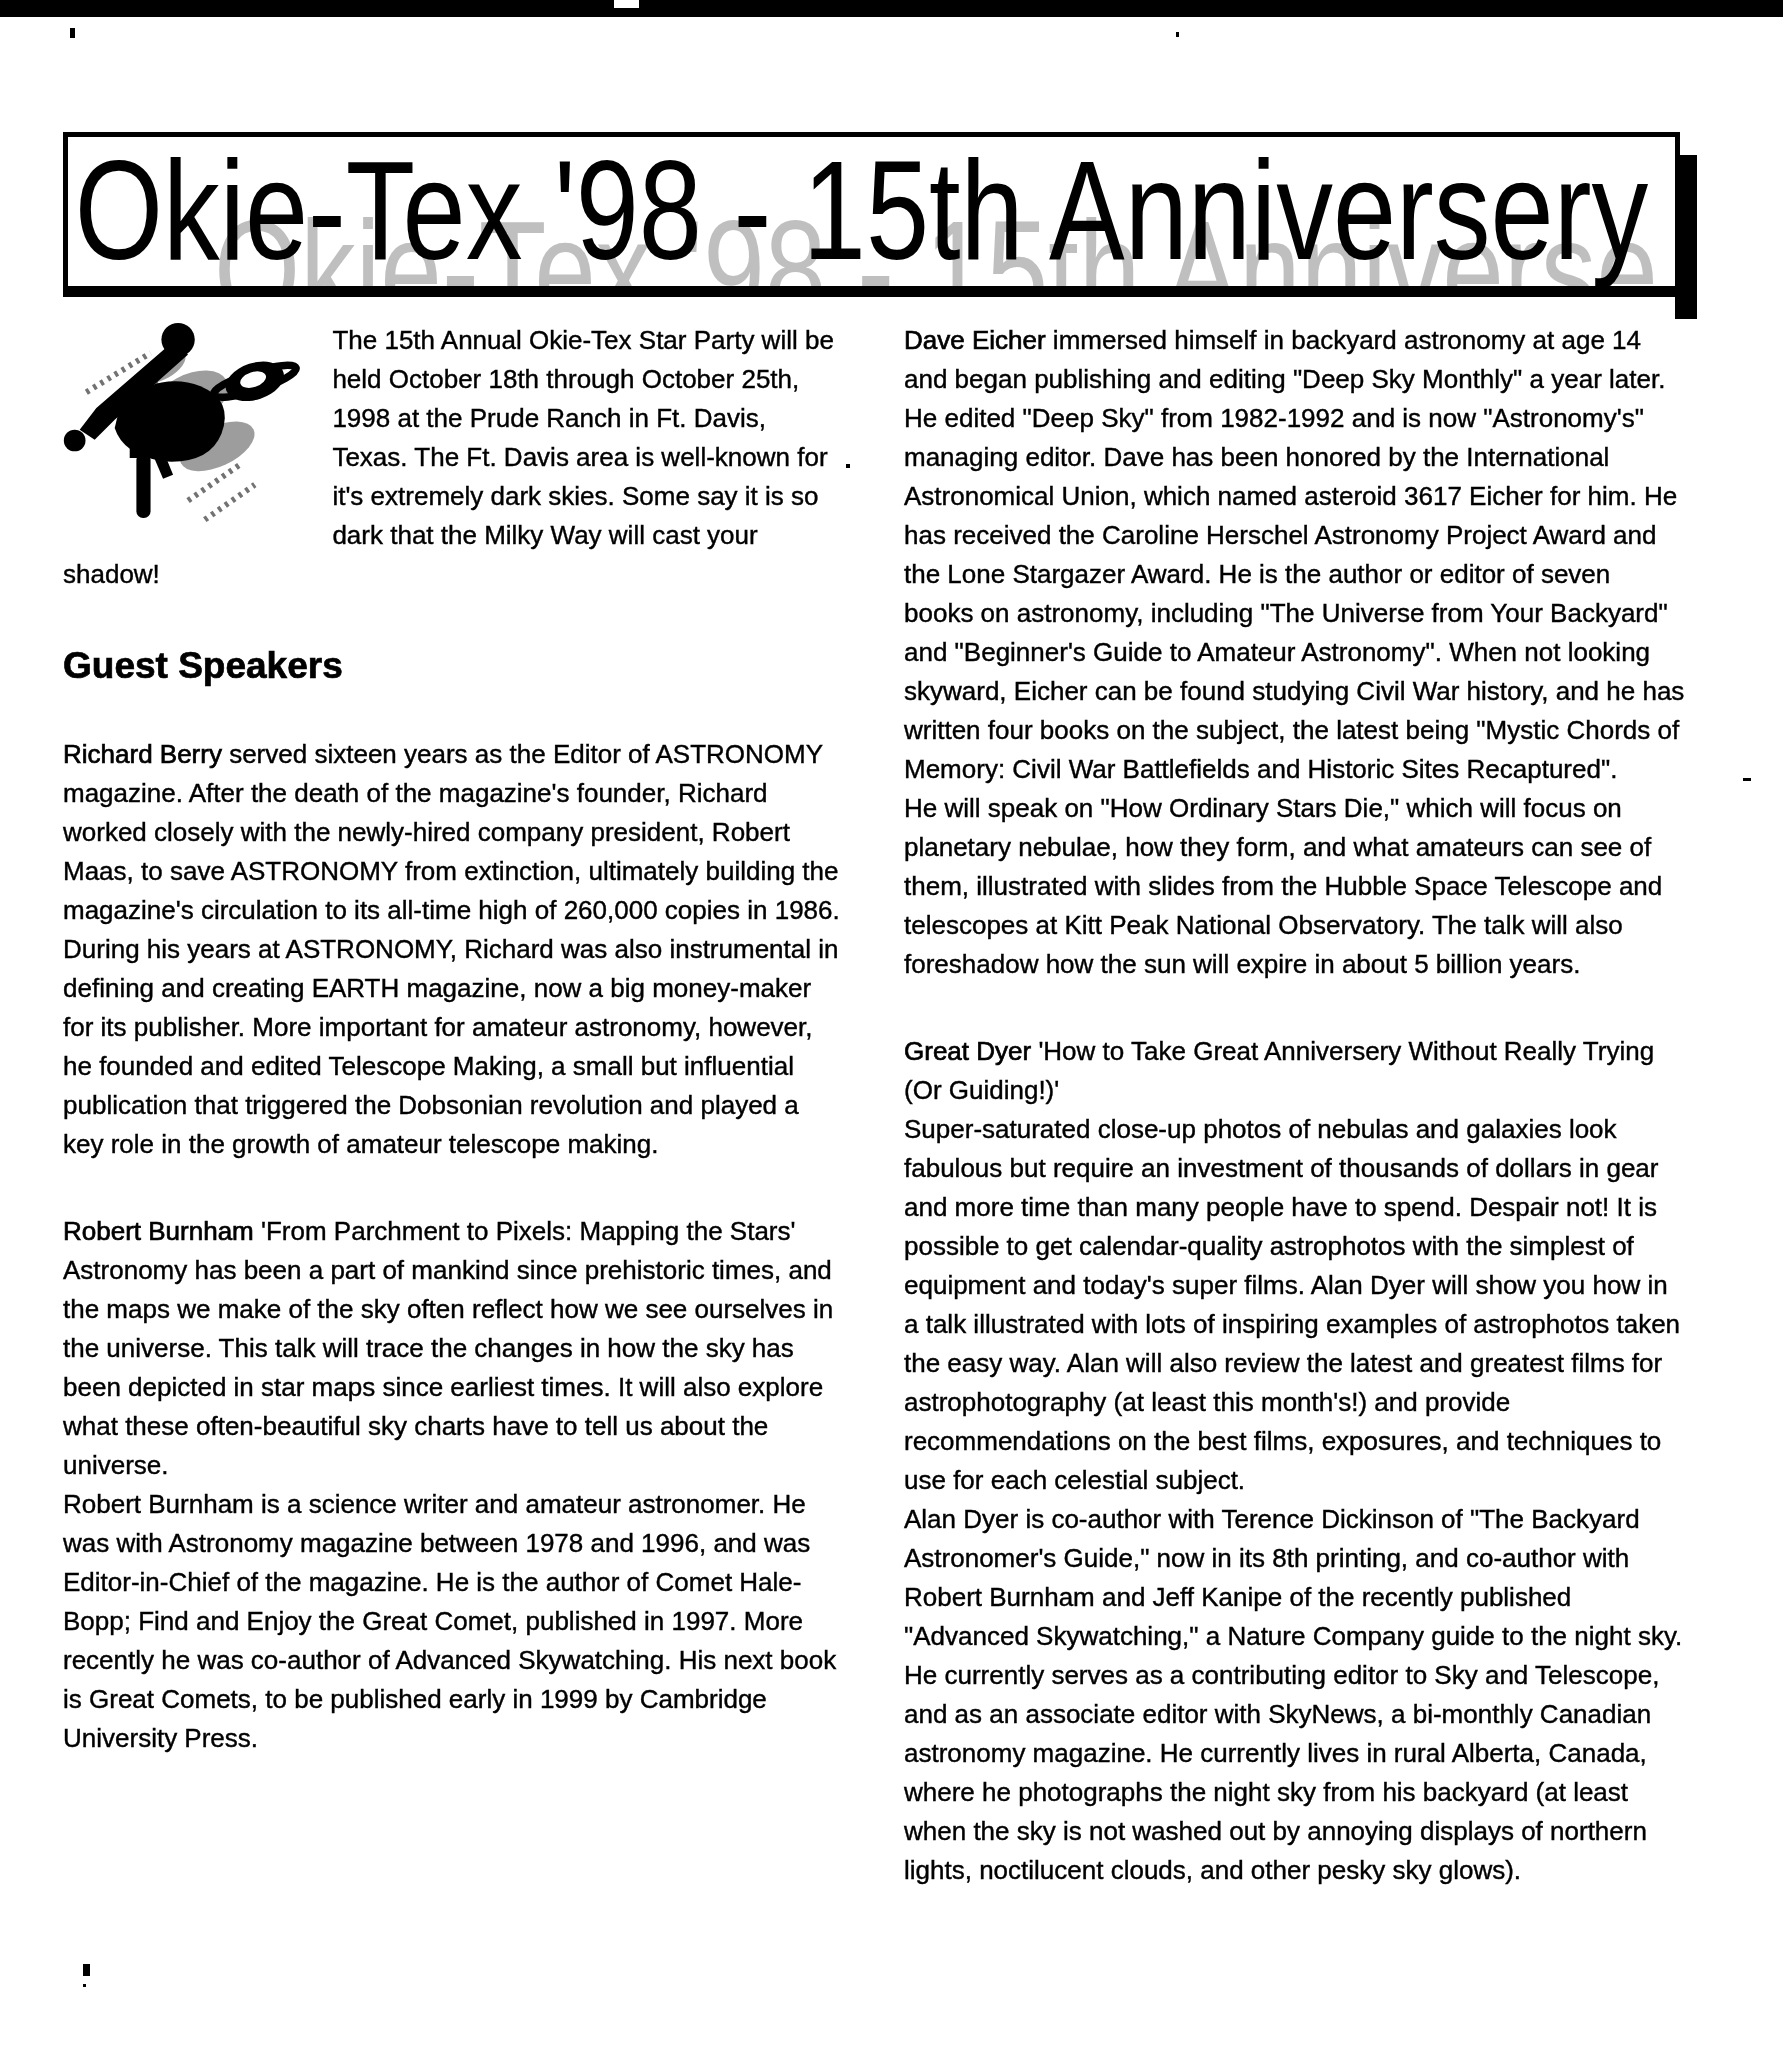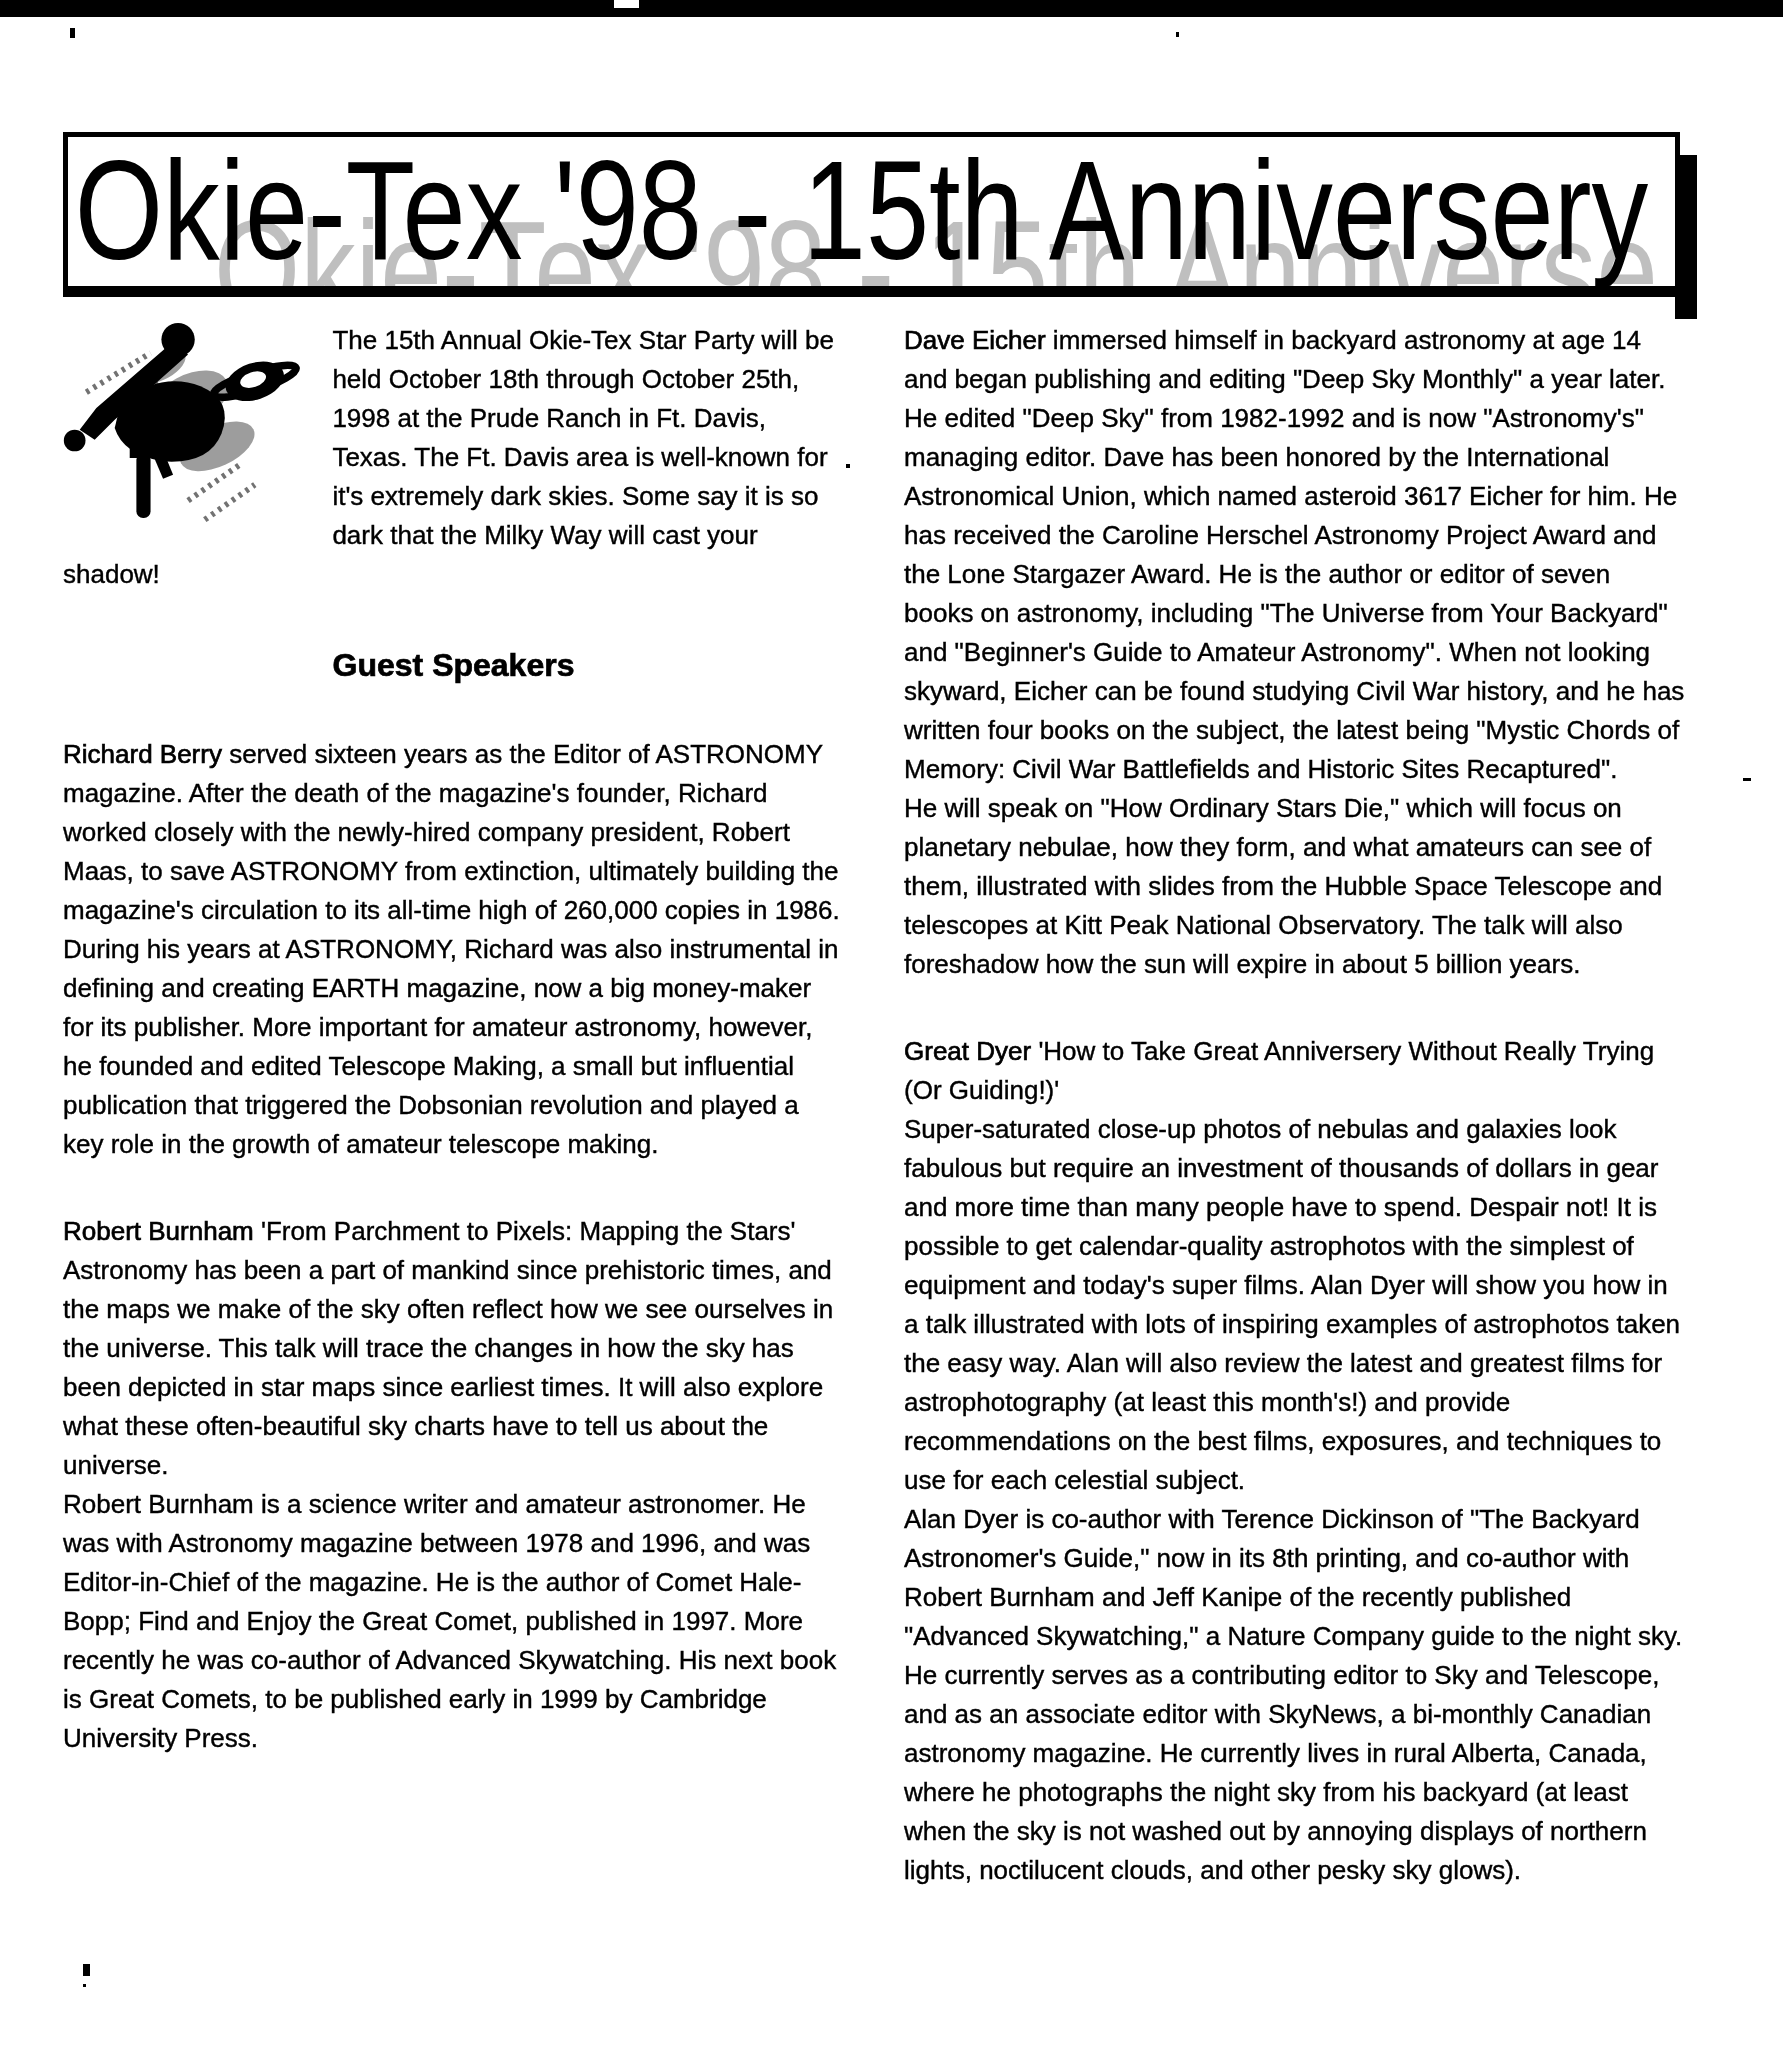--- a/index.html
+++ b/index.html
@@ -28,21 +28,21 @@
     display:flex; gap:60px;
     font-size:26px; line-height:39px; font-weight:400;
     -webkit-text-stroke:0.4px #000;
     text-align:left;
   }
   .col { width:781px; }
   .block { margin:0 0 48px 0; }
   .lead { font-weight:400; -webkit-text-stroke:0.7px #000; }
   .para { margin:0; }
   .heading {
-    text-align:center; font-weight:700; font-size:32px;
+    font-weight:700; font-size:37px;
     margin:52px 0 50px 0; -webkit-text-stroke:0.7px #000;
   }
   .intro-graphic {
     float:left; width:246px; height:219px; margin:0 23.4px 6.7px 0;
   }
   .mt-big { margin-top:30px; }
   .mt-med { margin-top:39px; }
 </style>
 </head>
 <body>

